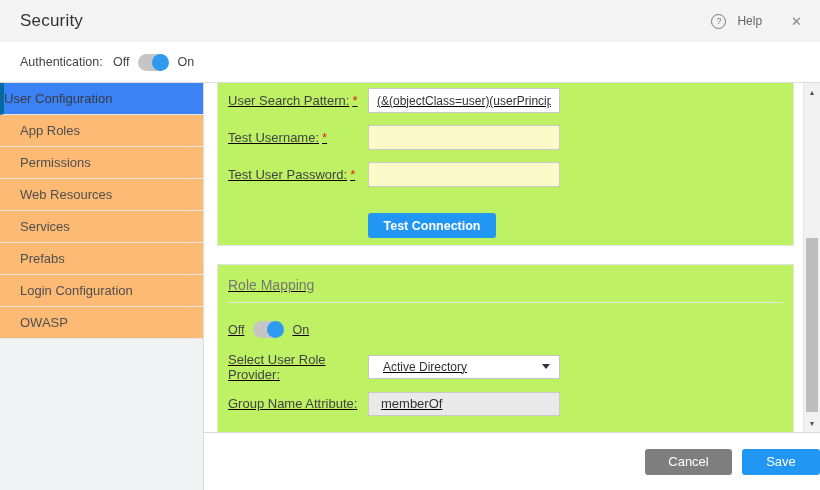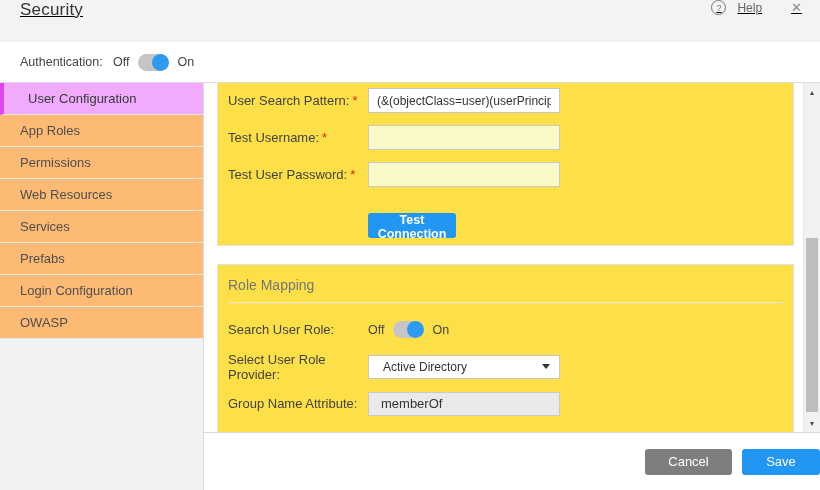--- a/index.html
+++ b/index.html
@@ -1,22 +1,22 @@
 <!DOCTYPE html>
 <html><head>
 <meta charset="utf-8">
 <style>
   * { margin:0; padding:0; box-sizing:border-box; }
   html,body { width:820px; height:490px; overflow:hidden; background:#fff;
               font-family:"Liberation Sans", sans-serif; }
   .modal { width:820px; height:490px; display:flex; flex-direction:column; background:#fff; }
 
   
-  .hdr { height:42px; background:#f3f3f3; display:flex; align-items:flex-start;
-         justify-content:space-between; padding:0 18px 0 20px; flex:none;text-decoration:underline; }
+  .hdr { height:42px; background:#f3f3f3; display:flex; align-items:center;
+         justify-content:space-between; padding:0 18px 0 20px; flex:none; }
   .hdr-title { font-size:17px; color:#333; font-weight:500; letter-spacing:.2px; }
   .hdr-right { display:flex; align-items:center; gap:11px; }
   .help-circle { width:15px; height:15px; border:1px solid #777; border-radius:50%;
                  display:flex; align-items:center; justify-content:center;
                  font-size:9px; color:#777; }
   .help-text { font-size:12px; color:#666; margin-right:18px; }
   .close-x { font-size:13px; color:#888; cursor:pointer; }
 
   
   .auth-row { height:41px; background:#fff; border-bottom:1px solid #dcdcdc;
@@ -27,40 +27,40 @@
             position:relative; margin:0 9px; cursor:pointer; flex:none; }
   .toggle .knob { position:absolute; right:-1px; top:0; width:17px; height:17px;
                   border-radius:50%; background:#2e9bf0; }
 
   
   .main { flex:1; display:flex; min-height:0; }
   .sidebar { width:204px; flex:none; background:#f1f2f4; border-right:1px solid #dcdcdc; }
   .side-item { height:32px; display:flex; align-items:center; padding-left:20px;
                font-size:13px; color:#4f4f4f; background:#fdba74;
                border-bottom:1px solid #e4e5e7; cursor:pointer; }
-  .side-item.active { background:#f0abfc; border-left:4px solid #d946ef;
-                      padding-left:24px; color:#3a3a3a; }
+  .side-item.active { background:#3b82f6; border-left:4px solid #0369a1;
+                      padding-left:0; color:#3a3a3a; }
 
   .right-col { flex:1; display:flex; flex-direction:column; min-width:0; }
   .content { flex:1; position:relative; background:#fff; overflow:hidden; }
-  .panel { margin-left:13px; width:577px; border:1px solid #e2e2e2; background:#fde047; }
+  .panel { margin-left:13px; width:577px; border:1px solid #e2e2e2; background:#bef264;text-decoration:underline; }
   .panel.first { border-top:none; height:163px; padding-top:5px; }
   .panel.second { margin-top:18px; height:169px; }
 
   .frow { display:flex; align-items:center; margin:0 0 12px 10px; height:25px; }
   .flabel { width:140px; font-size:13px; color:#424242; flex:none; }
   .req { color:#e02020; margin-left:3px; }
   .tinput { width:192px; height:25px; border:1px solid #c6c6c6; background:#fff;
             font-size:12px; color:#333; padding:0 8px; outline:none;
             font-family:"Liberation Sans", sans-serif; }
   .tinput.yellow { background:#fafac8; border-color:#c9c9c9; }
   .btn-blue { background:#2196f3; color:#fff; border:none; border-radius:3px;
               font-size:12.5px; font-weight:bold; cursor:pointer;
               font-family:"Liberation Sans", sans-serif; }
-  .test-btn { width:88px; height:25px; margin:14px 0 0 150px; }
+  .test-btn { width:128px; height:25px; margin:14px 0 0 150px; }
 
   .rm-title { font-size:14px; color:#767676; padding:12px 0 0 10px; }
   .rm-divider { height:1px; background:#e7e7e7; margin:9px 10px 0 10px; }
   .rm-body { padding-top:14px; }
   .selectbox { width:192px; height:24px; border:1px solid #c6c6c6; background:#fff;
                display:flex; align-items:center; justify-content:space-between;
                padding:0 9px 0 14px; cursor:pointer; }
   .selectbox .sel-txt { font-size:12px; color:#333; }
   .caret { width:0; height:0; border-left:4px solid transparent;
            border-right:4px solid transparent; border-top:5px solid #333; }
@@ -142,21 +142,20 @@
             <input class="tinput yellow" type="text" value="" style="">
           </div>
           <button class="btn-blue test-btn">Test Connection</button>
         </div>
 
         <div class="panel second">
           <div class="rm-title">Role Mapping</div>
           <div class="rm-divider"></div>
           <div class="rm-body">
             <div class="frow">
-              <span class="flabel">Search User Role:</span>
               <span class="tgl-txt">Off</span>
               <div class="toggle">
                 <div class="knob"></div>
               </div>
               <span class="tgl-txt">On</span>
             </div>
             <div class="frow">
               <span class="flabel">Select User Role Provider:</span>
               <div class="selectbox">
                 <span class="sel-txt">Active Directory</span>

